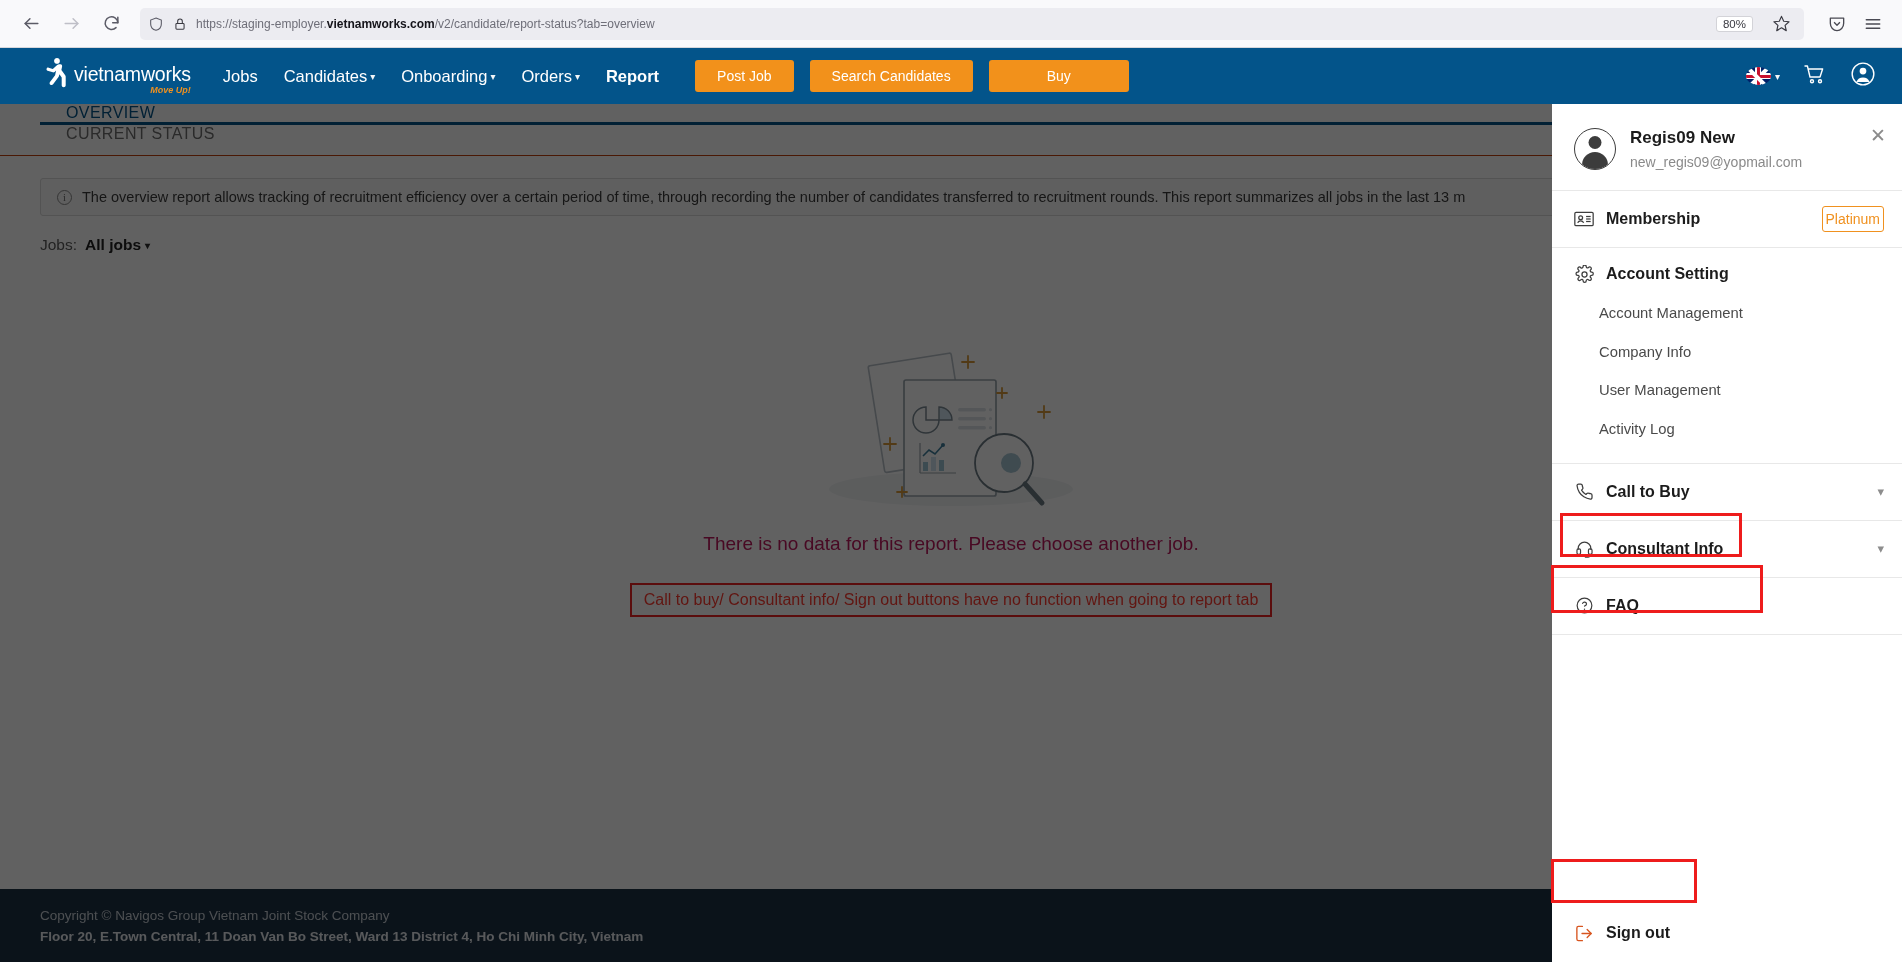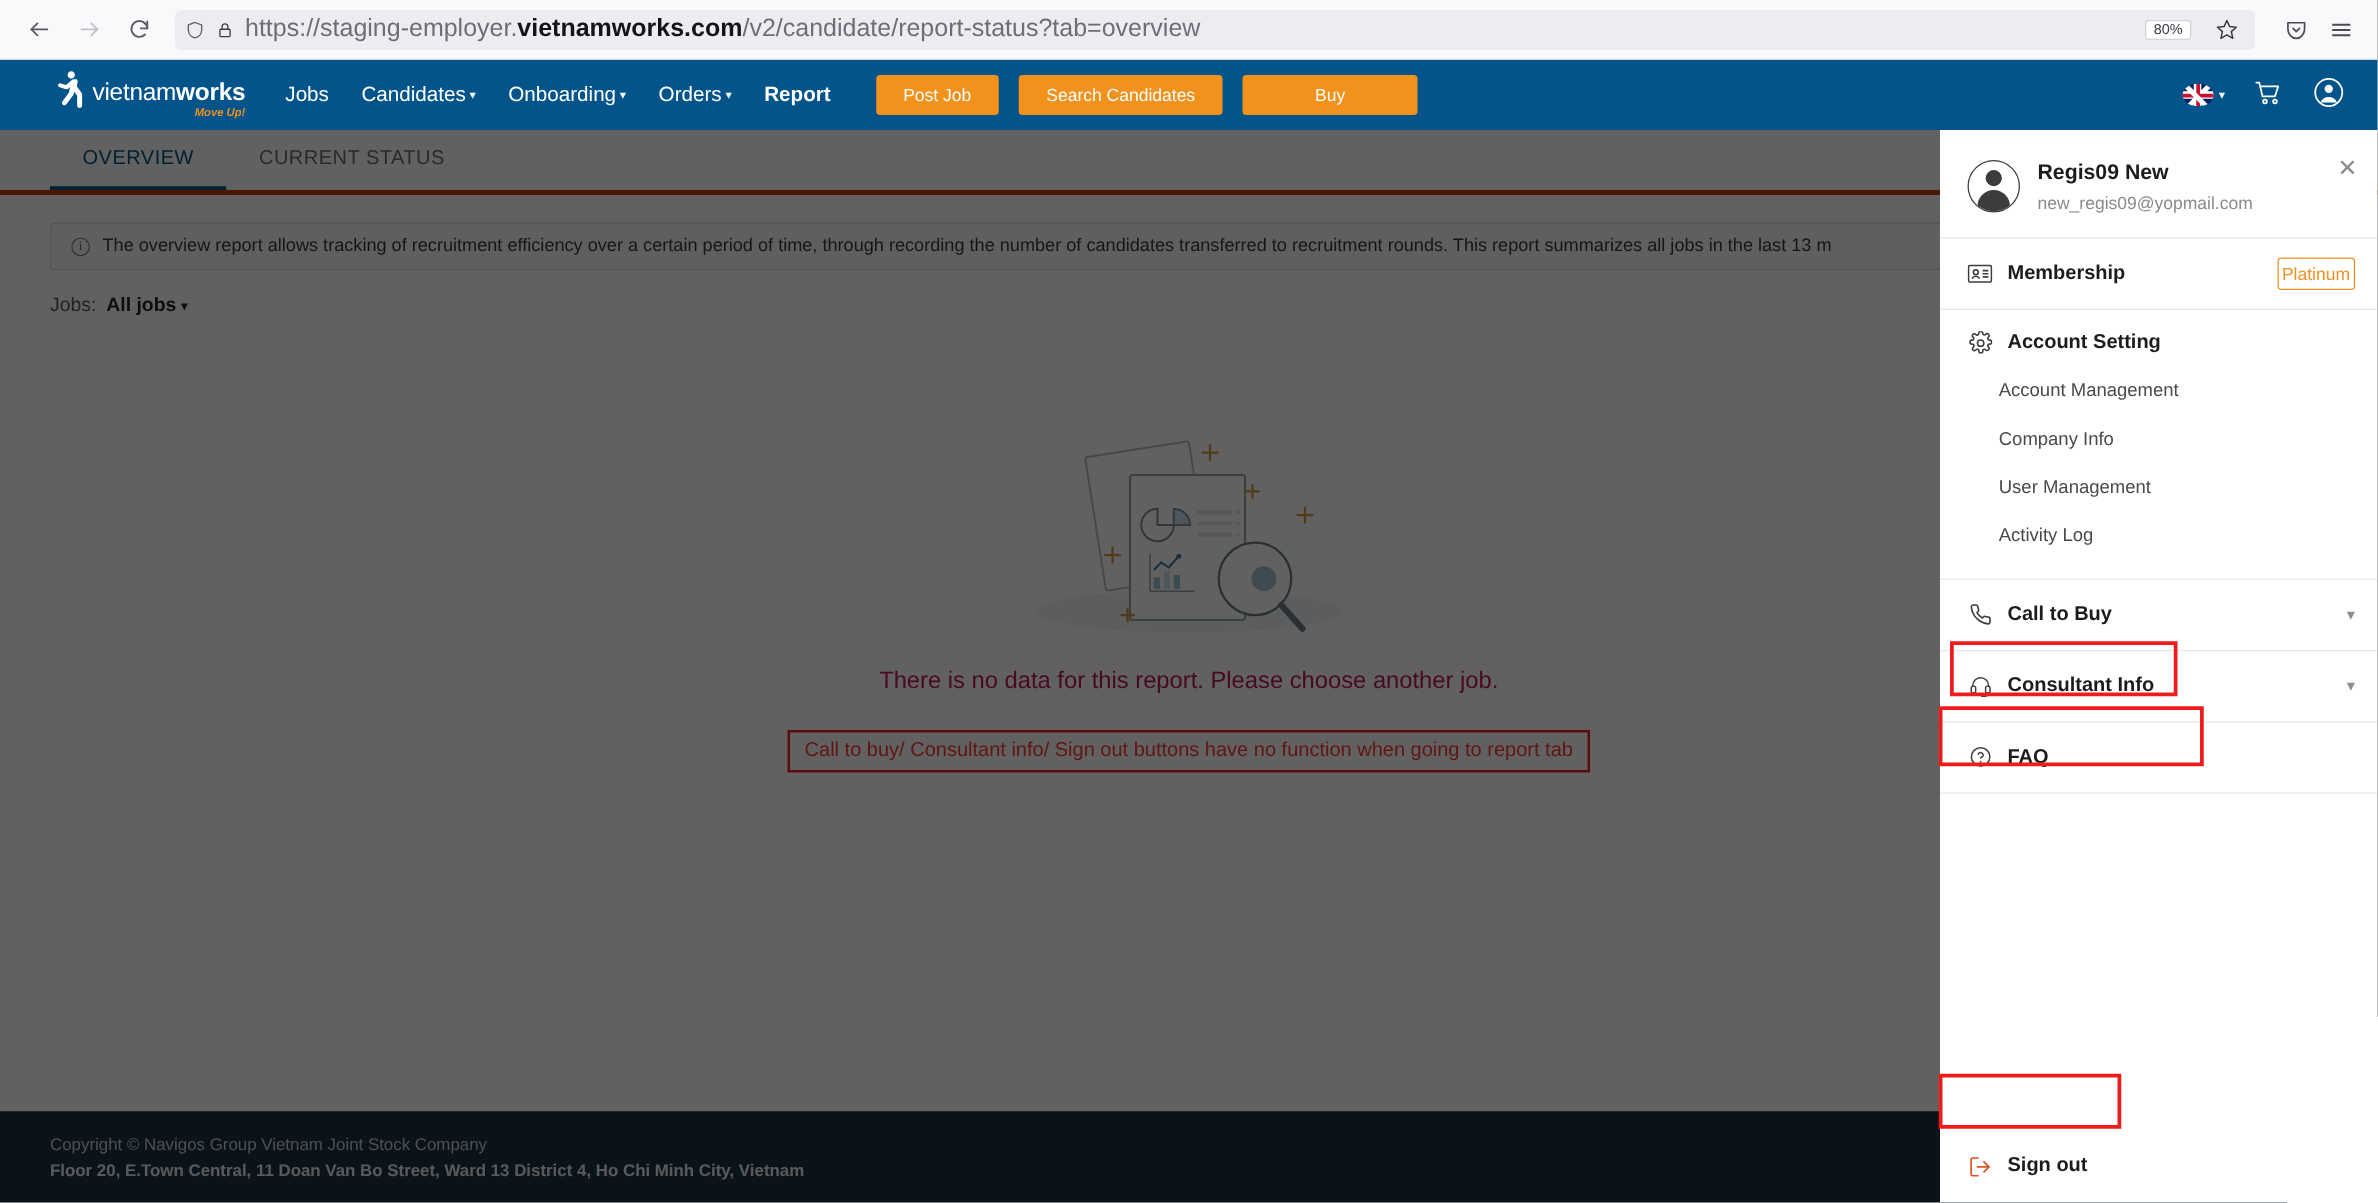--- a/index.html
+++ b/index.html
@@ -35,21 +35,21 @@
     border-radius: 5px;
     display: flex;
     align-items: center;
     padding: 0 8px;
     margin: 0 12px 0 6px;
     gap: 9px;
     position: relative;
   }
   .url-text {
     flex: 1;
-    font-size: 20px;
+    font-size: 12px;
     color: #6e6e78;
     white-space: nowrap;
     overflow: hidden;
   }
   .url-text b { color: #15141a; font-weight: 700; }
   .zoom-badge {
     background: #ffffff;
     border: 1px solid #d3d3d8;
     border-radius: 3px;
     font-size: 11.5px;
@@ -77,21 +77,21 @@
   .logo {
     display: flex;
     align-items: flex-end;
     margin-right: 24px;
     position: relative;
     height: 38px;
   }
   .logo-mark { margin-right: 2px; }
   .logo-words { display: flex; flex-direction: column; line-height: 1; }
   .logo-main { font-size: 19.5px; color: #fff; letter-spacing: -.2px; }
-  .logo-main b { font-weight: 700; }
+  .logo-main b { font-weight: 400; }
   .logo-sub {
     font-size: 9px; color: #f0911f; font-style: italic;
     font-weight: 700; text-align: right; margin-top: 2px;
   }
   .main-nav { display: flex; align-items: center; gap: 26px; margin-left: 8px; }
   .nav-item {
     color: #ffffff;
     font-size: 16.5px;
     display: flex;
     align-items: center;
@@ -137,23 +137,24 @@
   .flag .cross-h { top: 6px; left: 0; height: 6px; width: 100%; background:#fff; }
   .flag .cross-v2 { left: 11px; top: 0; width: 3px; height: 100%; }
   .flag .cross-h2 { top: 7.5px; left: 0; height: 3px; width: 100%; }
 
   
   .page { position: relative; height: 858px; background: #ffffff; }
   .tabs {
     display: flex;
     gap: 0;
     padding: 0 40px;
-    border-bottom: 4px solid #c2410c;
+    border-bottom: 1px solid #c2410c;
     height: 52px;
     align-items: stretch;
+    flex-direction: column;
   }
   .tab {
     display: flex; align-items: center;
     font-size: 16px;
     color: #6e6e6e;
     letter-spacing: .4px;
     padding: 0 26px;
     border-bottom: 3px solid transparent;
     white-space: nowrap;
   }

